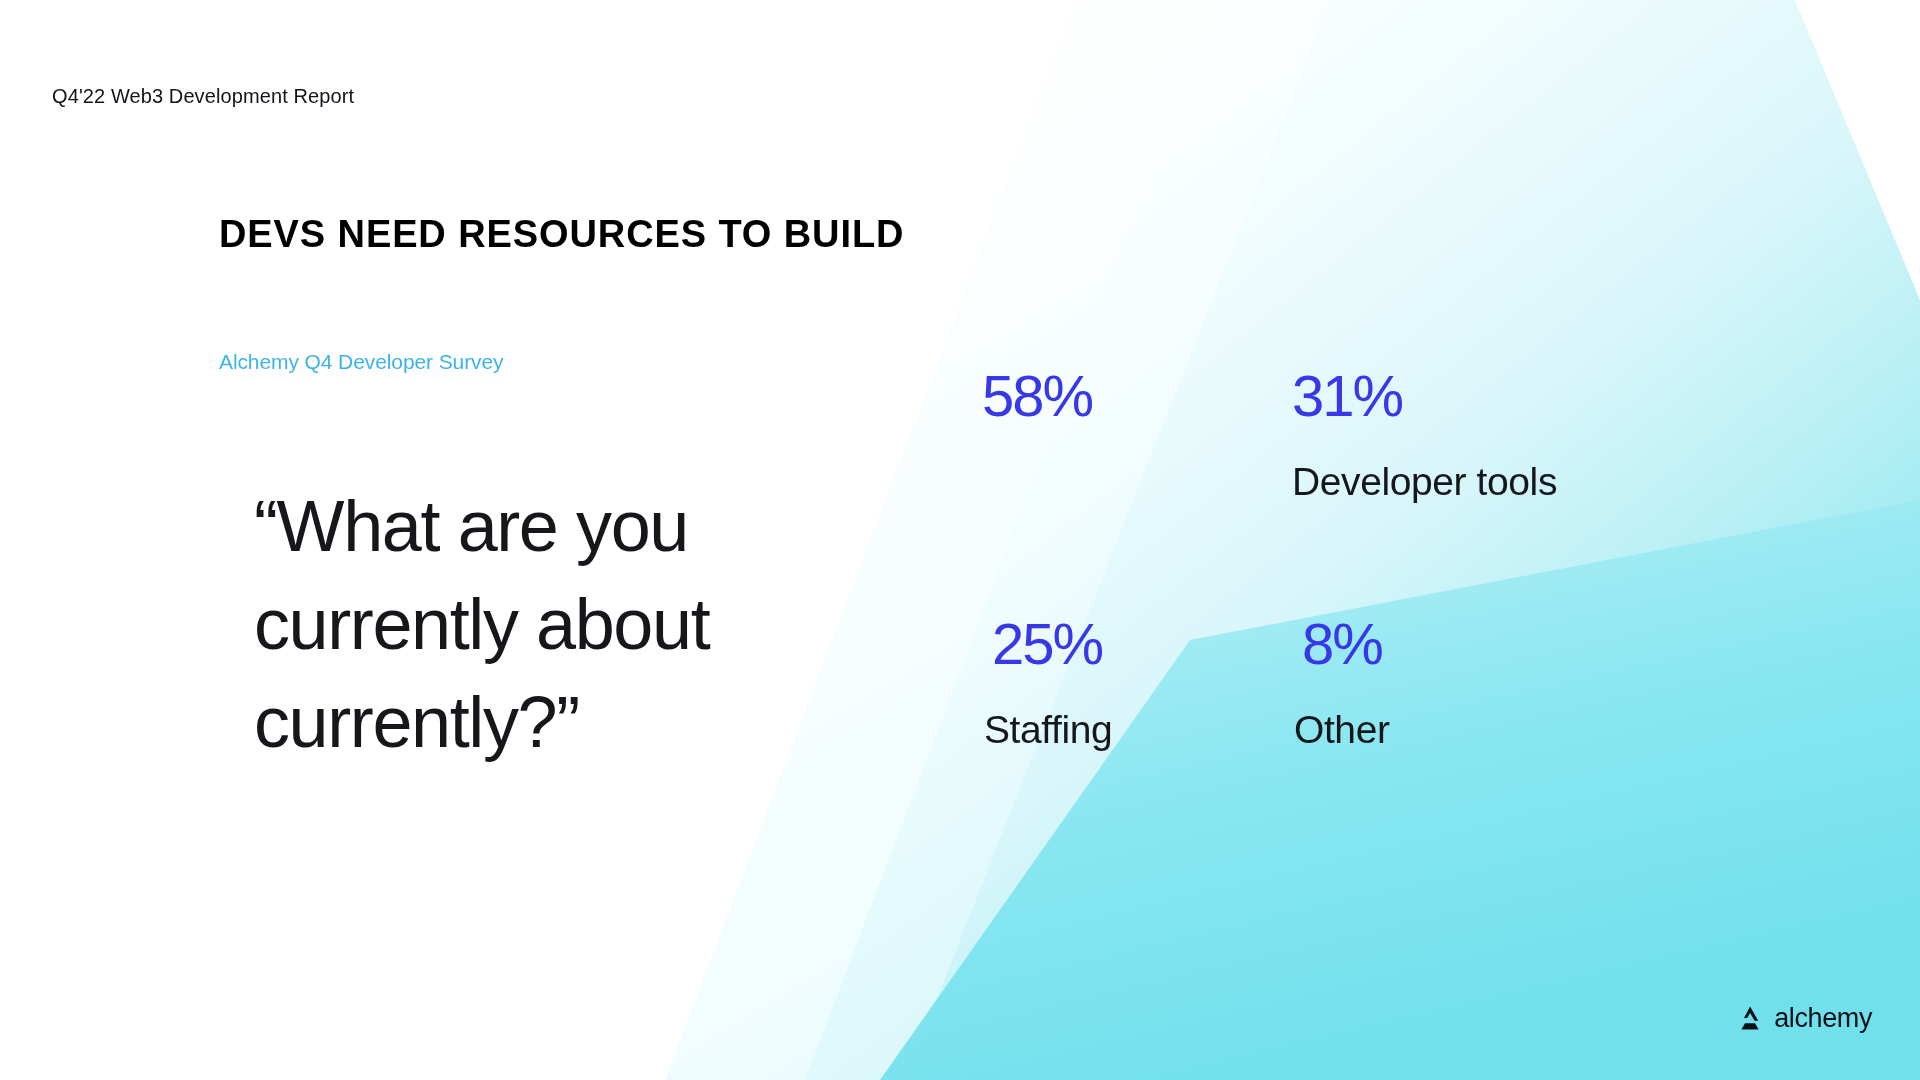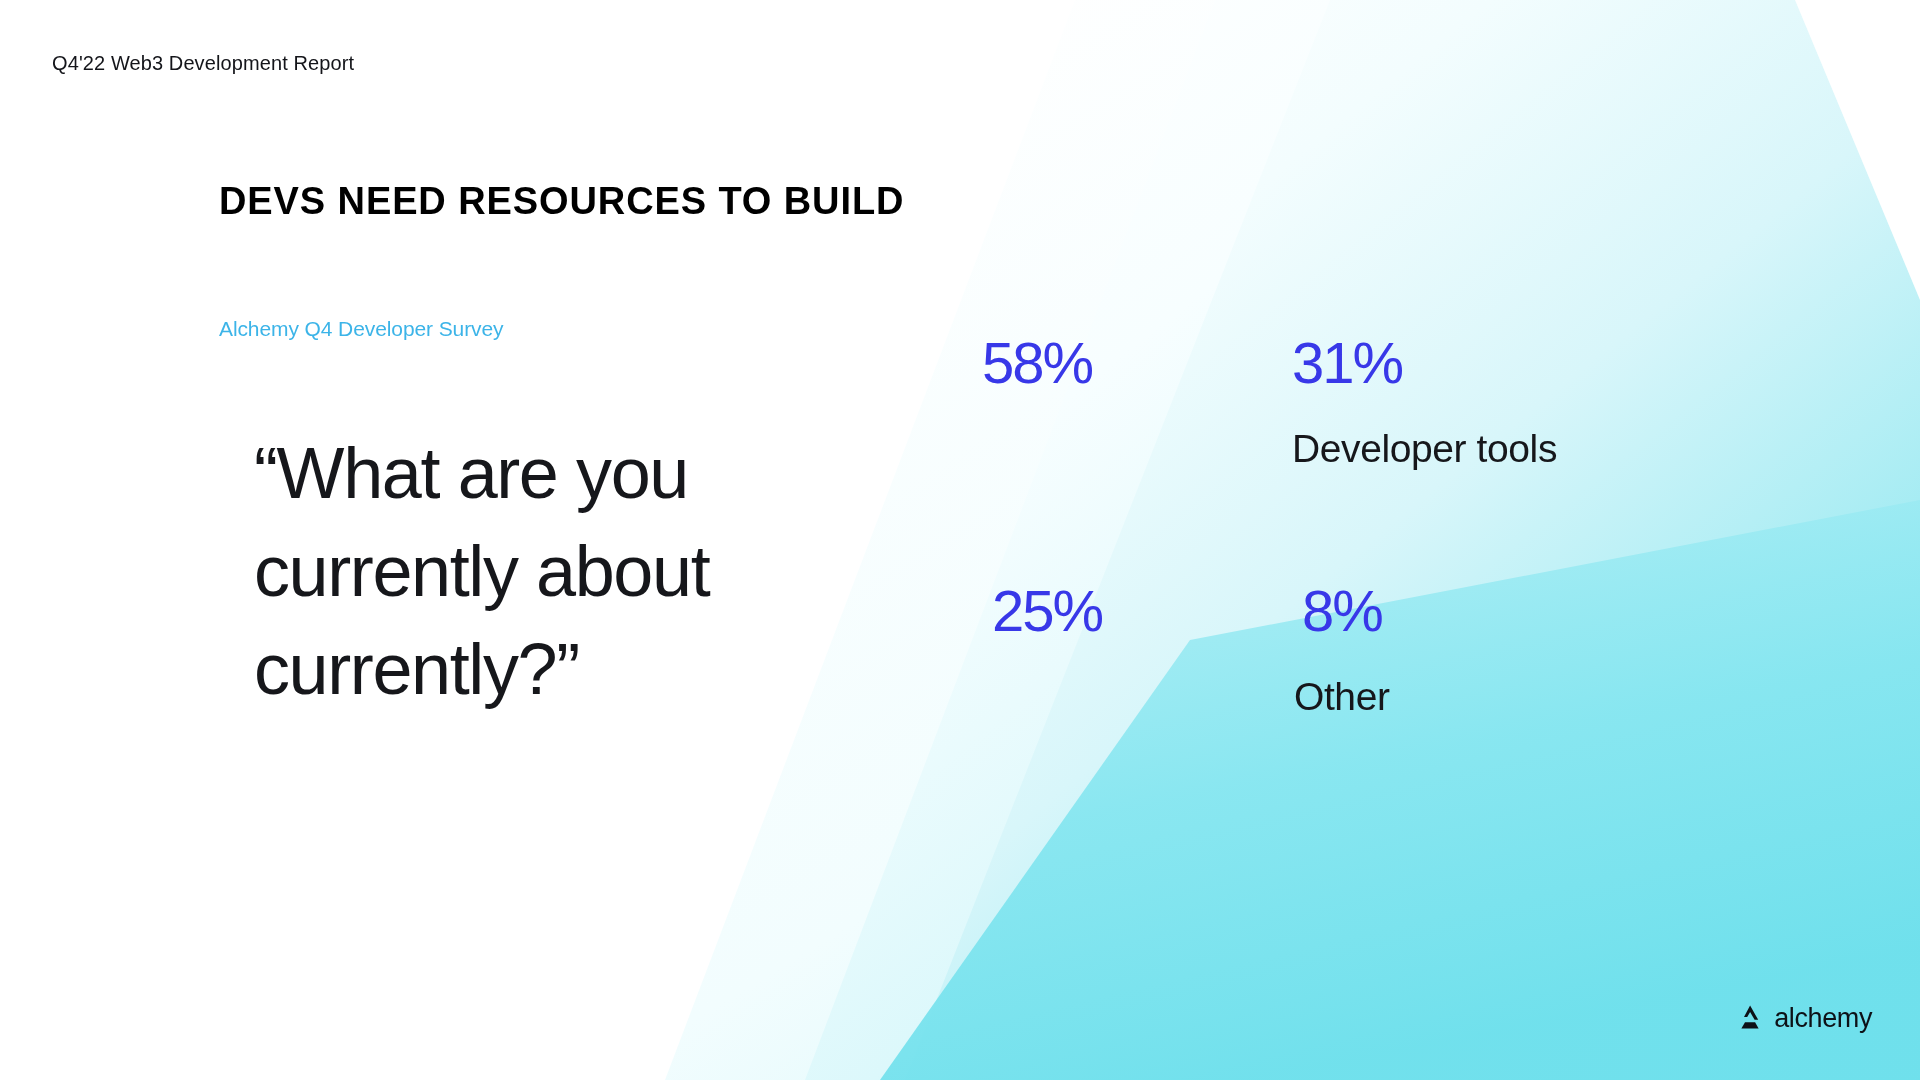--- a/index.html
+++ b/index.html
@@ -23,20 +23,21 @@
     height: 1080px;
     z-index: 0;
     pointer-events: none;
   }
 
   
   #slide {
     position: absolute;
     inset: 0;
     z-index: 2;
+    margin-top: 33px;
   }
 
   #eyebrow-report {
     position: absolute;
     left: 52px;
     top: 52px;
     font-size: 20px;
     font-weight: 500;
     color: #14151a;
     letter-spacing: 0.1px;
@@ -61,21 +62,21 @@
     font-size: 21px;
     font-weight: 400;
     color: #3cb4e8;
     letter-spacing: -0.1px;
     white-space: nowrap;
   }
 
   #quote-block {
     position: absolute;
     left: 214px;
-    top: 352px;
+    top: 372px;
     font-size: 72px;
     line-height: 98px;
     font-weight: 400;
     color: #16171b;
     letter-spacing: -1.4px;
     width: 680px;
   }
   #quote-block .qline { display: block; white-space: nowrap; }
 
   
@@ -109,21 +110,21 @@
   .stat-cell.indent-1 .stat-label { padding-left: 2px; }
   .stat-cell.indent-2 .stat-value { padding-left: 10px; }
   .stat-cell.indent-2 .stat-label { padding-left: 2px; }
 
   
   #brand-logo {
     position: absolute;
     right: 48px;
     bottom: 48px;
     display: flex;
-    align-items: flex-start;
+    align-items: center;
     gap: 9px;
     z-index: 3;
   }
   #brand-logo .logo-mark { display: block; }
   #brand-logo .logo-word {
     font-size: 27px;
     font-weight: 500;
     color: #0d1117;
     letter-spacing: -0.4px;
     line-height: 1;
@@ -190,20 +191,21 @@
       <div class="stat-value">58%</div>
     </div>
 
     <div class="stat-cell">
       <div class="stat-value">31%</div>
       <div class="stat-label">Developer tools</div>
     </div>
 
     <div class="stat-cell indent-1">
       <div class="stat-value">25%</div>
+      <div class="stat-label">Staffing</div>
     </div>
 
     <div class="stat-cell indent-2">
       <div class="stat-value">8%</div>
       <div class="stat-label">Other</div>
     </div>
 
   </div>
 
   <div id="brand-logo">

